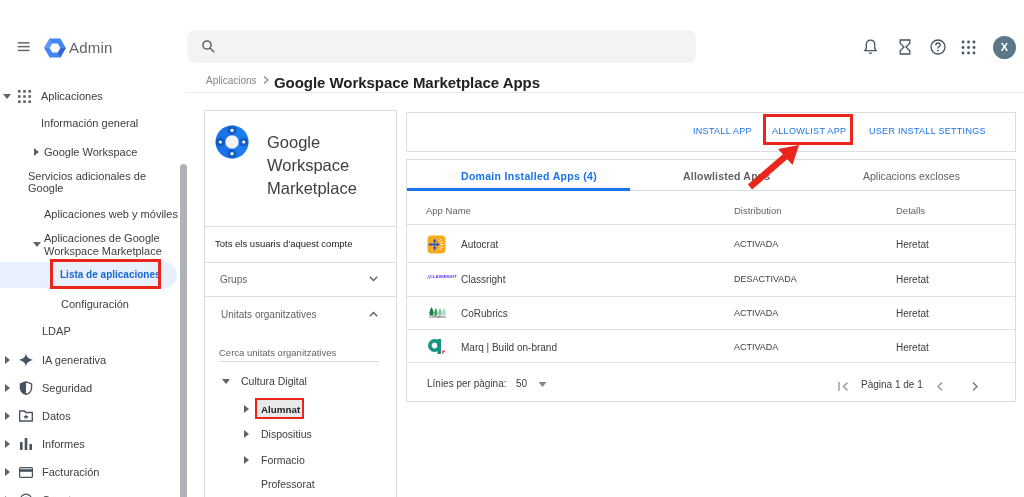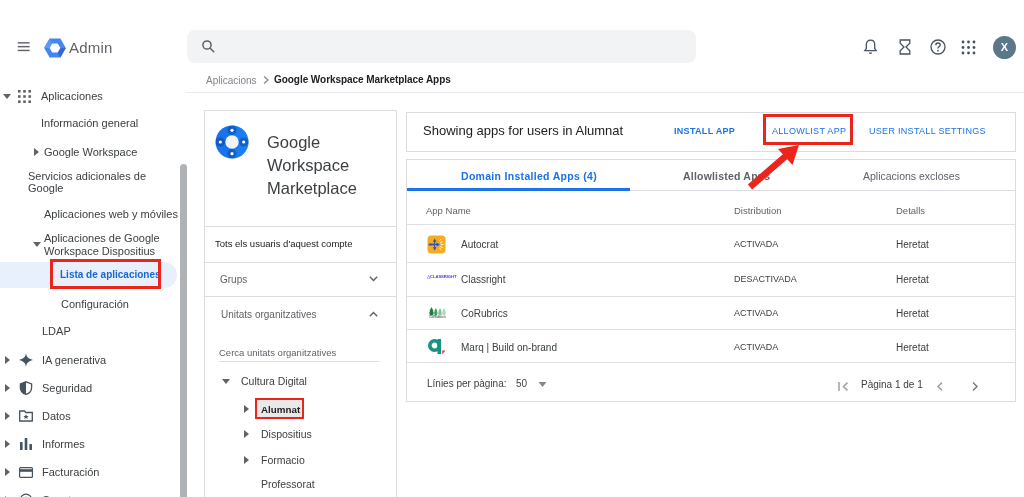--- a/index.html
+++ b/index.html
@@ -59,21 +59,21 @@
         <circle cx="13" cy="13" r="1.4"></circle>
       </g>
 </svg>
 <div class="ab" style="left:993px;top:10px;width:23px;height:23px;border-radius:50%;background:#5b7889;color:#fff;font-size:11px;font-weight:bold;text-align:center;line-height:23px">X</div>
 
 <div class="ab" style="left:186px;top:66px;width:838px;height:1px;background:#e8eaed"></div>
 <div class="ab txt" style="left:206px;top:49px;font-size:10px;color:#80868b">Aplicacions</div>
 <svg class="ab" style="left:263px;top:50px" width="6" height="8" viewBox="0 0 6 8">
       <path d="M1 0.5 L5 4 L1 7.5" fill="none" stroke="#80868b" stroke-width="1.2"></path>
     </svg>
-<div class="ab txt" style="left:274px;top:48px;font-size:10px;font-weight:bold;color:#202124;letter-spacing:-0.05px">Google Workspace Marketplace Apps</div>
+<div class="ab txt" style="left:274px;top:48px;font-size:15px;font-weight:bold;color:#202124;letter-spacing:-0.05px">Google Workspace Marketplace Apps</div>
 
 <svg class="ab" style="left:3px;top:68px" width="8" height="5" viewBox="0 0 8 5">
       <path d="M0 0 L8 0 L4 5 Z" fill="#5f6368"></path>
     </svg>
 <svg class="ab" style="left:18px;top:64px" width="13" height="13" viewBox="0 0 13 13">
  <g fill="#5f6368">
         <rect x="0" y="0" width="2.6" height="2.6"></rect>
         <rect x="5.2" y="0" width="2.6" height="2.6"></rect>
         <rect x="10.4" y="0" width="2.6" height="2.6"></rect>
         <rect x="0" y="5.2" width="2.6" height="2.6"></rect>
@@ -88,21 +88,21 @@
 <div class="ab txt" style="left:41px;top:91px;font-size:11px;color:#3c4043">Información general</div>
 <svg class="ab" style="left:34px;top:122px" width="5" height="8" viewBox="0 0 5 8">
       <path d="M0 0 L5 4 L0 8 Z" fill="#5f6368"></path>
     </svg>
 <div class="ab txt" style="left:44px;top:120px;font-size:11px;color:#3c4043">Google Workspace</div>
 <div class="ab" style="left:28px;top:144px;width:125px;font-size:11px;line-height:12px;color:#3c4043">Servicios adicionales de Google</div>
 <div class="ab txt" style="left:44px;top:182px;font-size:11px;color:#3c4043">Aplicaciones web y móviles</div>
 <svg class="ab" style="left:33px;top:216px" width="8" height="5" viewBox="0 0 8 5">
       <path d="M0 0 L8 0 L4 5 Z" fill="#5f6368"></path>
     </svg>
-<div class="ab" style="left:44px;top:206px;width:130px;font-size:11px;line-height:12.5px;color:#3c4043">Aplicaciones de Google Workspace Dispositius</div>
+<div class="ab" style="left:44px;top:206px;width:130px;font-size:11px;line-height:12.5px;color:#3c4043">Aplicaciones de Google Workspace Marketplace</div>
 
 <div class="ab" style="left:0px;top:236px;width:177px;height:26px;background:#e8f0fe;border-radius:0 13px 13px 0"></div>
 <div class="ab txt" style="left:60px;top:243px;font-size:10px;font-weight:bold;color:#1967d2">Lista de aplicaciones</div>
 <div class="ab" style="left:50px;top:233px;width:111px;height:30px;border:3.2px solid #e9251c"></div>
 <div class="ab txt" style="left:61px;top:272px;font-size:11px;color:#3c4043">Configuración</div>
 <div class="ab txt" style="left:42px;top:299px;font-size:11px;color:#3c4043">LDAP</div>
 
 <svg class="ab" style="left:5px;top:330px" width="5" height="8" viewBox="0 0 5 8">
       <path d="M0 0 L5 4 L0 8 Z" fill="#5f6368"></path>
     </svg>
@@ -224,22 +224,21 @@
 <div class="ab txt" style="left:261px;top:428px;font-size:10.5px;color:#3c4043">Formacio</div>
 
 <div class="ab txt" style="left:261px;top:452px;font-size:10.5px;color:#3c4043">Professorat</div>
 
 <svg class="ab" style="left:244px;top:477px" width="5" height="8" viewBox="0 0 5 8">
       <path d="M0 0 L5 4 L0 8 Z" fill="#5f6368"></path>
     </svg>
 <div class="ab txt" style="left:261px;top:475px;font-size:10.5px;color:#3c4043">Proves</div>
 
 <div class="ab" style="left:406px;top:86px;width:610px;height:40px;border:1px solid #dadce0;background:#fff"></div>
-<div class="ab txt" style="left:423px;top:97px;font-size:13px;color:#202124">Showing apps for users in Alumnat</div>
-<div class="ab txt" style="left:674px;top:100px;font-size:9px;font-weight:bold;color:#1a73e8;letter-spacing:.3px">INSTALL APP</div>
+<div class="ab txt" style="left:693px;top:100px;font-size:9px;font-weight:normal;color:#1a73e8;letter-spacing:.3px">INSTALL APP</div>
 <div class="ab txt" style="left:772px;top:100px;font-size:9px;font-weight:normal;color:#1a73e8;letter-spacing:.3px">ALLOWLIST APP</div>
 <div class="ab txt" style="left:869px;top:100px;font-size:9px;font-weight:normal;color:#1a73e8;letter-spacing:.3px">USER INSTALL SETTINGS</div>
 
 <div class="ab" style="left:406px;top:133px;width:610px;height:243px;border:1px solid #dadce0;background:#fff"></div>
 <div class="ab" style="left:406px;top:164px;width:610px;height:1px;background:#dadce0"></div>
 <div class="ab" style="left:407px;top:162px;width:223px;height:2.5px;background:#1a73e8"></div>
 <div class="ab txt" style="left:461px;top:144px;font-size:10.5px;font-weight:bold;color:#1a73e8;letter-spacing:.3px">Domain Installed Apps (4)</div>
 <div class="ab txt" style="left:683px;top:144px;font-size:10.5px;font-weight:bold;color:#5f6368;letter-spacing:.2px">Allowlisted Apps</div>
 <div class="ab txt" style="left:863px;top:144px;font-size:10.5px;color:#5f6368">Aplicacions excloses</div>
 

